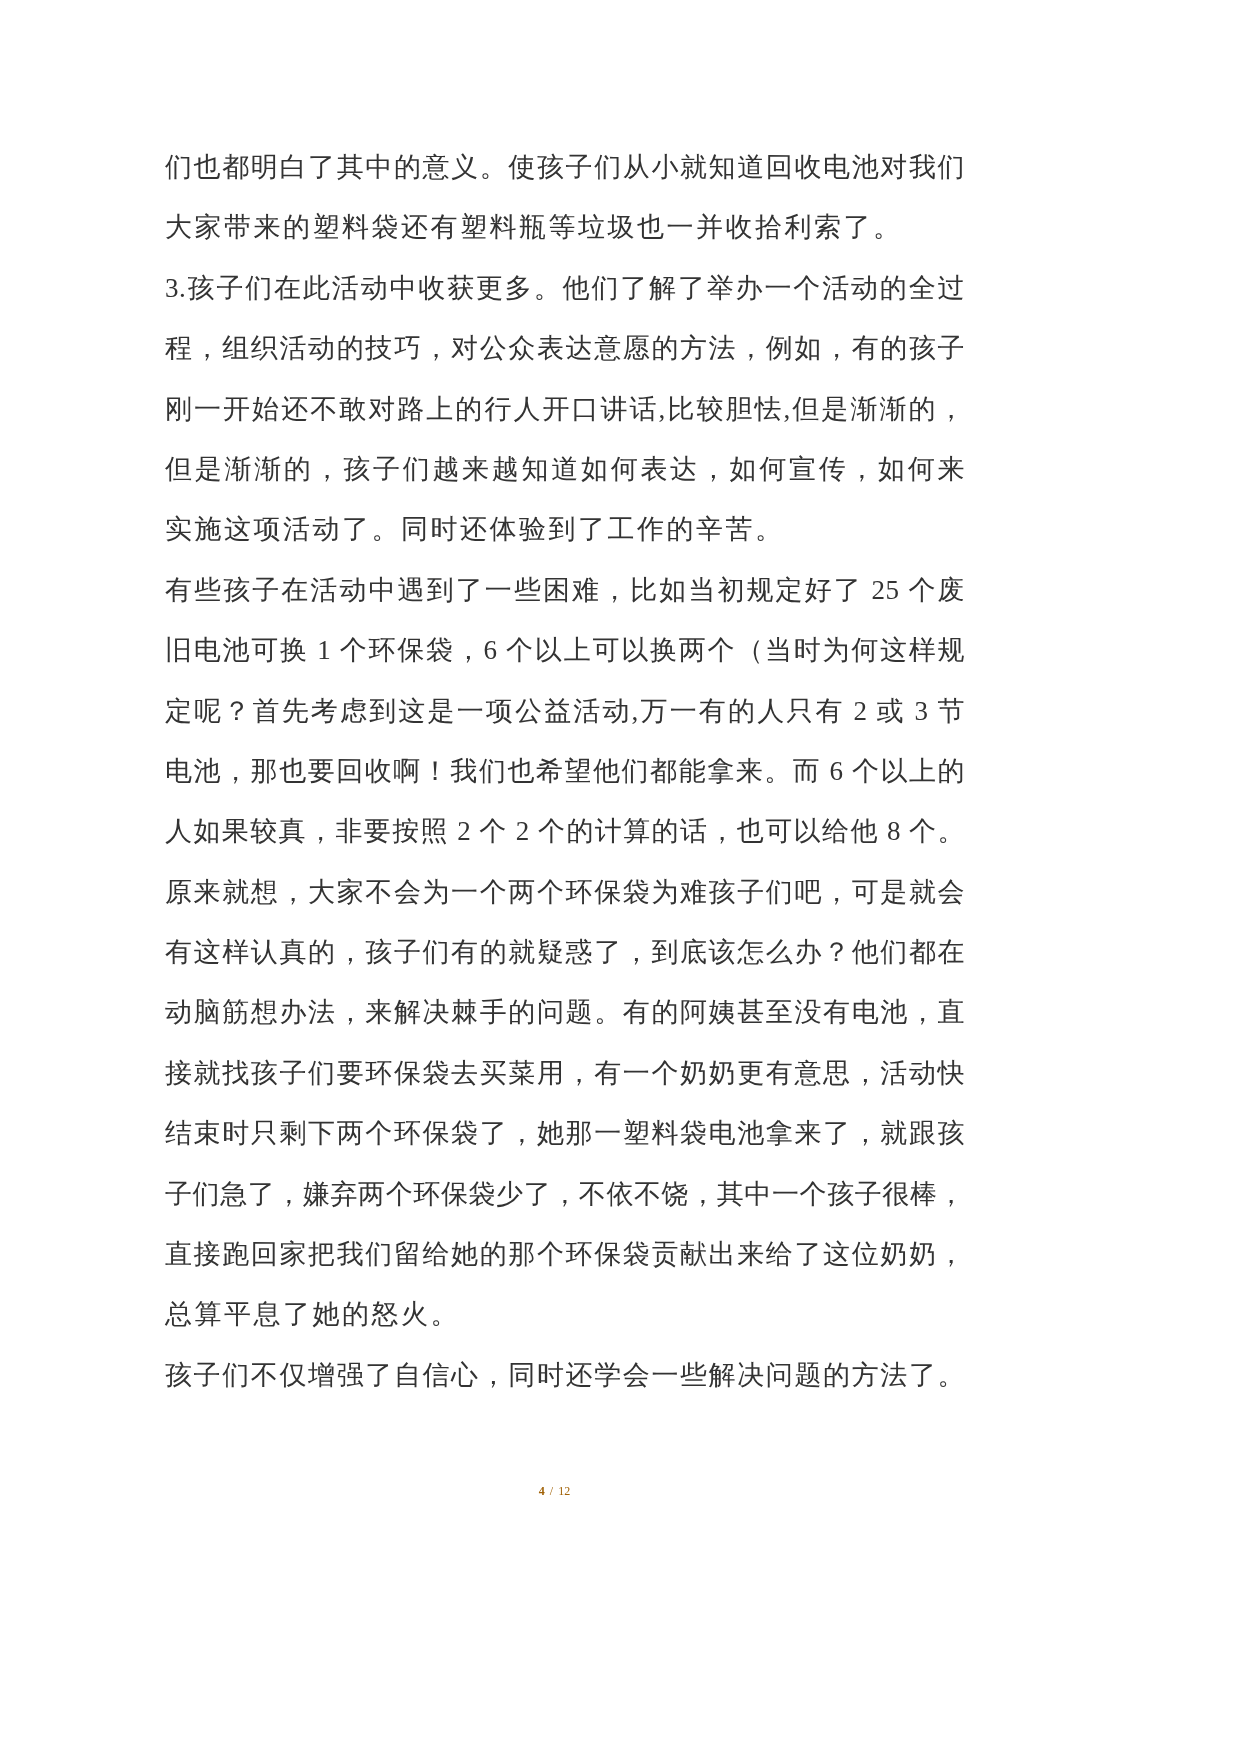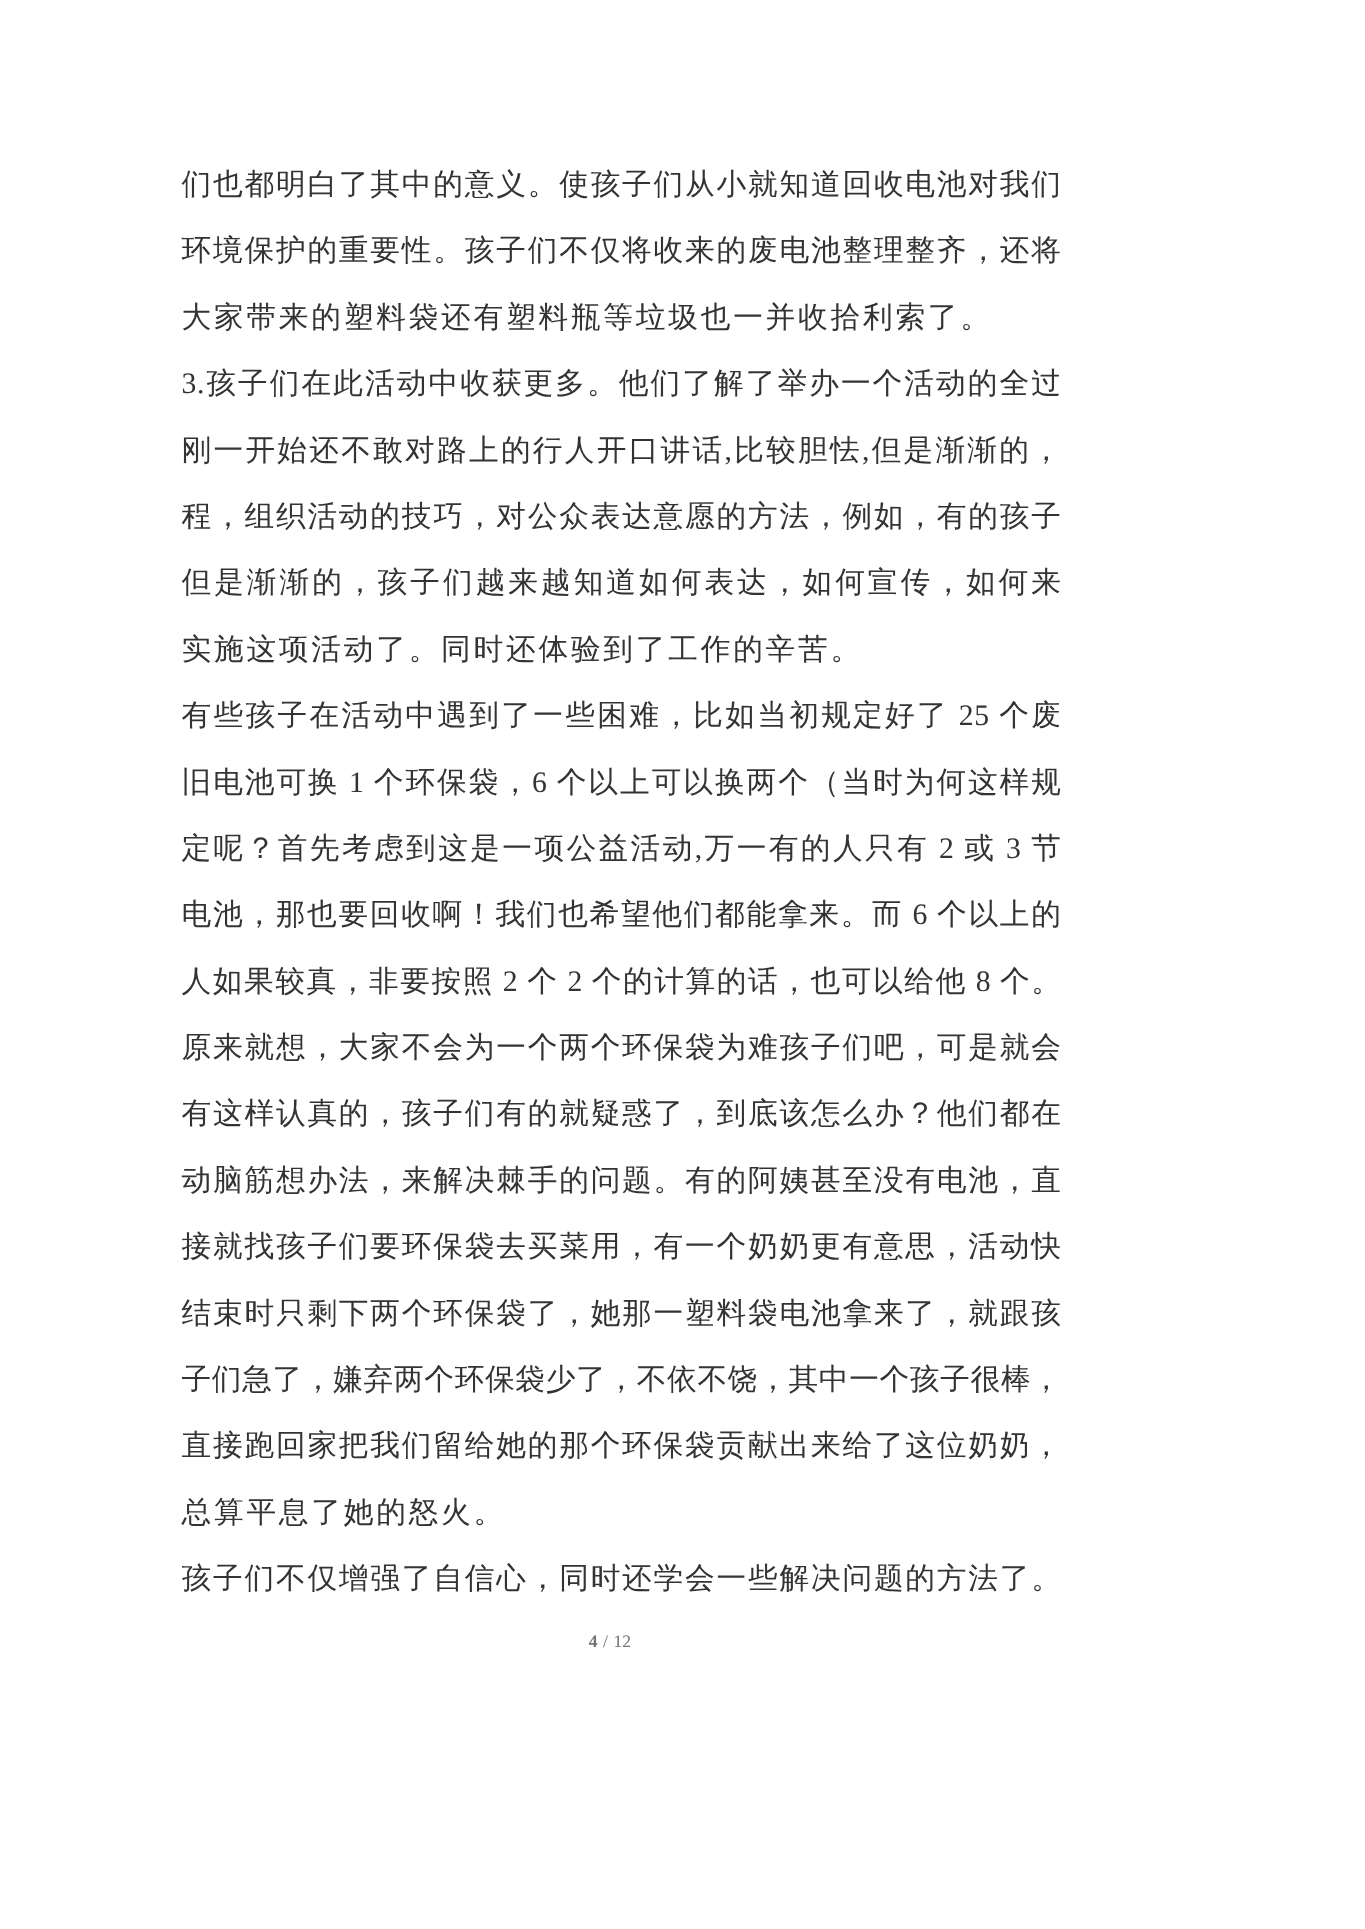--- a/index.html
+++ b/index.html
@@ -33,39 +33,38 @@
     text-align: center;
     text-align-last: left;
     letter-spacing: 2.5px;
   }
   .footer {
     position: absolute;
     top: 1484px;
     left: 0;
     width: 100%;
     text-align: center;
-    font-size: 16px;
-    color: #737373;
+    font-size: 12px;
+    color: #a16207;
     font-family: "Liberation Serif", "DejaVu Serif", serif;
   }
   .page-current { font-weight: 700; }
   .page-sep { margin: 0 5px; font-weight: 400; }
   .page-total { font-weight: 400; }
 </style>
 </head>
 <body>
 
 <div class="page">
   <div class="content">
     <div class="line">们也都明白了其中的意义。使孩子们从小就知道回收电池对我们</div>
-    <div class="line">环境保护的重要性。孩子们不仅将收来的废电池整理整齐，还将</div>
     <div class="line short">大家带来的塑料袋还有塑料瓶等垃圾也一并收拾利索了。</div>
     <div class="line">3.孩子们在此活动中收获更多。他们了解了举办一个活动的全过</div>
+    <div class="line">程，组织活动的技巧，对公众表达意愿的方法，例如，有的孩子</div>
     <div class="line">刚一开始还不敢对路上的行人开口讲话,比较胆怯,但是渐渐的，</div>
-    <div class="line">程，组织活动的技巧，对公众表达意愿的方法，例如，有的孩子</div>
     <div class="line">但是渐渐的，孩子们越来越知道如何表达，如何宣传，如何来</div>
     <div class="line short">实施这项活动了。同时还体验到了工作的辛苦。</div>
     <div class="line">有些孩子在活动中遇到了一些困难，比如当初规定好了 25 个废</div>
     <div class="line">旧电池可换 1 个环保袋，6 个以上可以换两个（当时为何这样规</div>
     <div class="line">定呢？首先考虑到这是一项公益活动,万一有的人只有 2 或 3 节</div>
     <div class="line">电池，那也要回收啊！我们也希望他们都能拿来。而 6 个以上的</div>
     <div class="line">人如果较真，非要按照 2 个 2 个的计算的话，也可以给他 8 个。</div>
     <div class="line">原来就想，大家不会为一个两个环保袋为难孩子们吧，可是就会</div>
     <div class="line">有这样认真的，孩子们有的就疑惑了，到底该怎么办？他们都在</div>
     <div class="line">动脑筋想办法，来解决棘手的问题。有的阿姨甚至没有电池，直</div>

